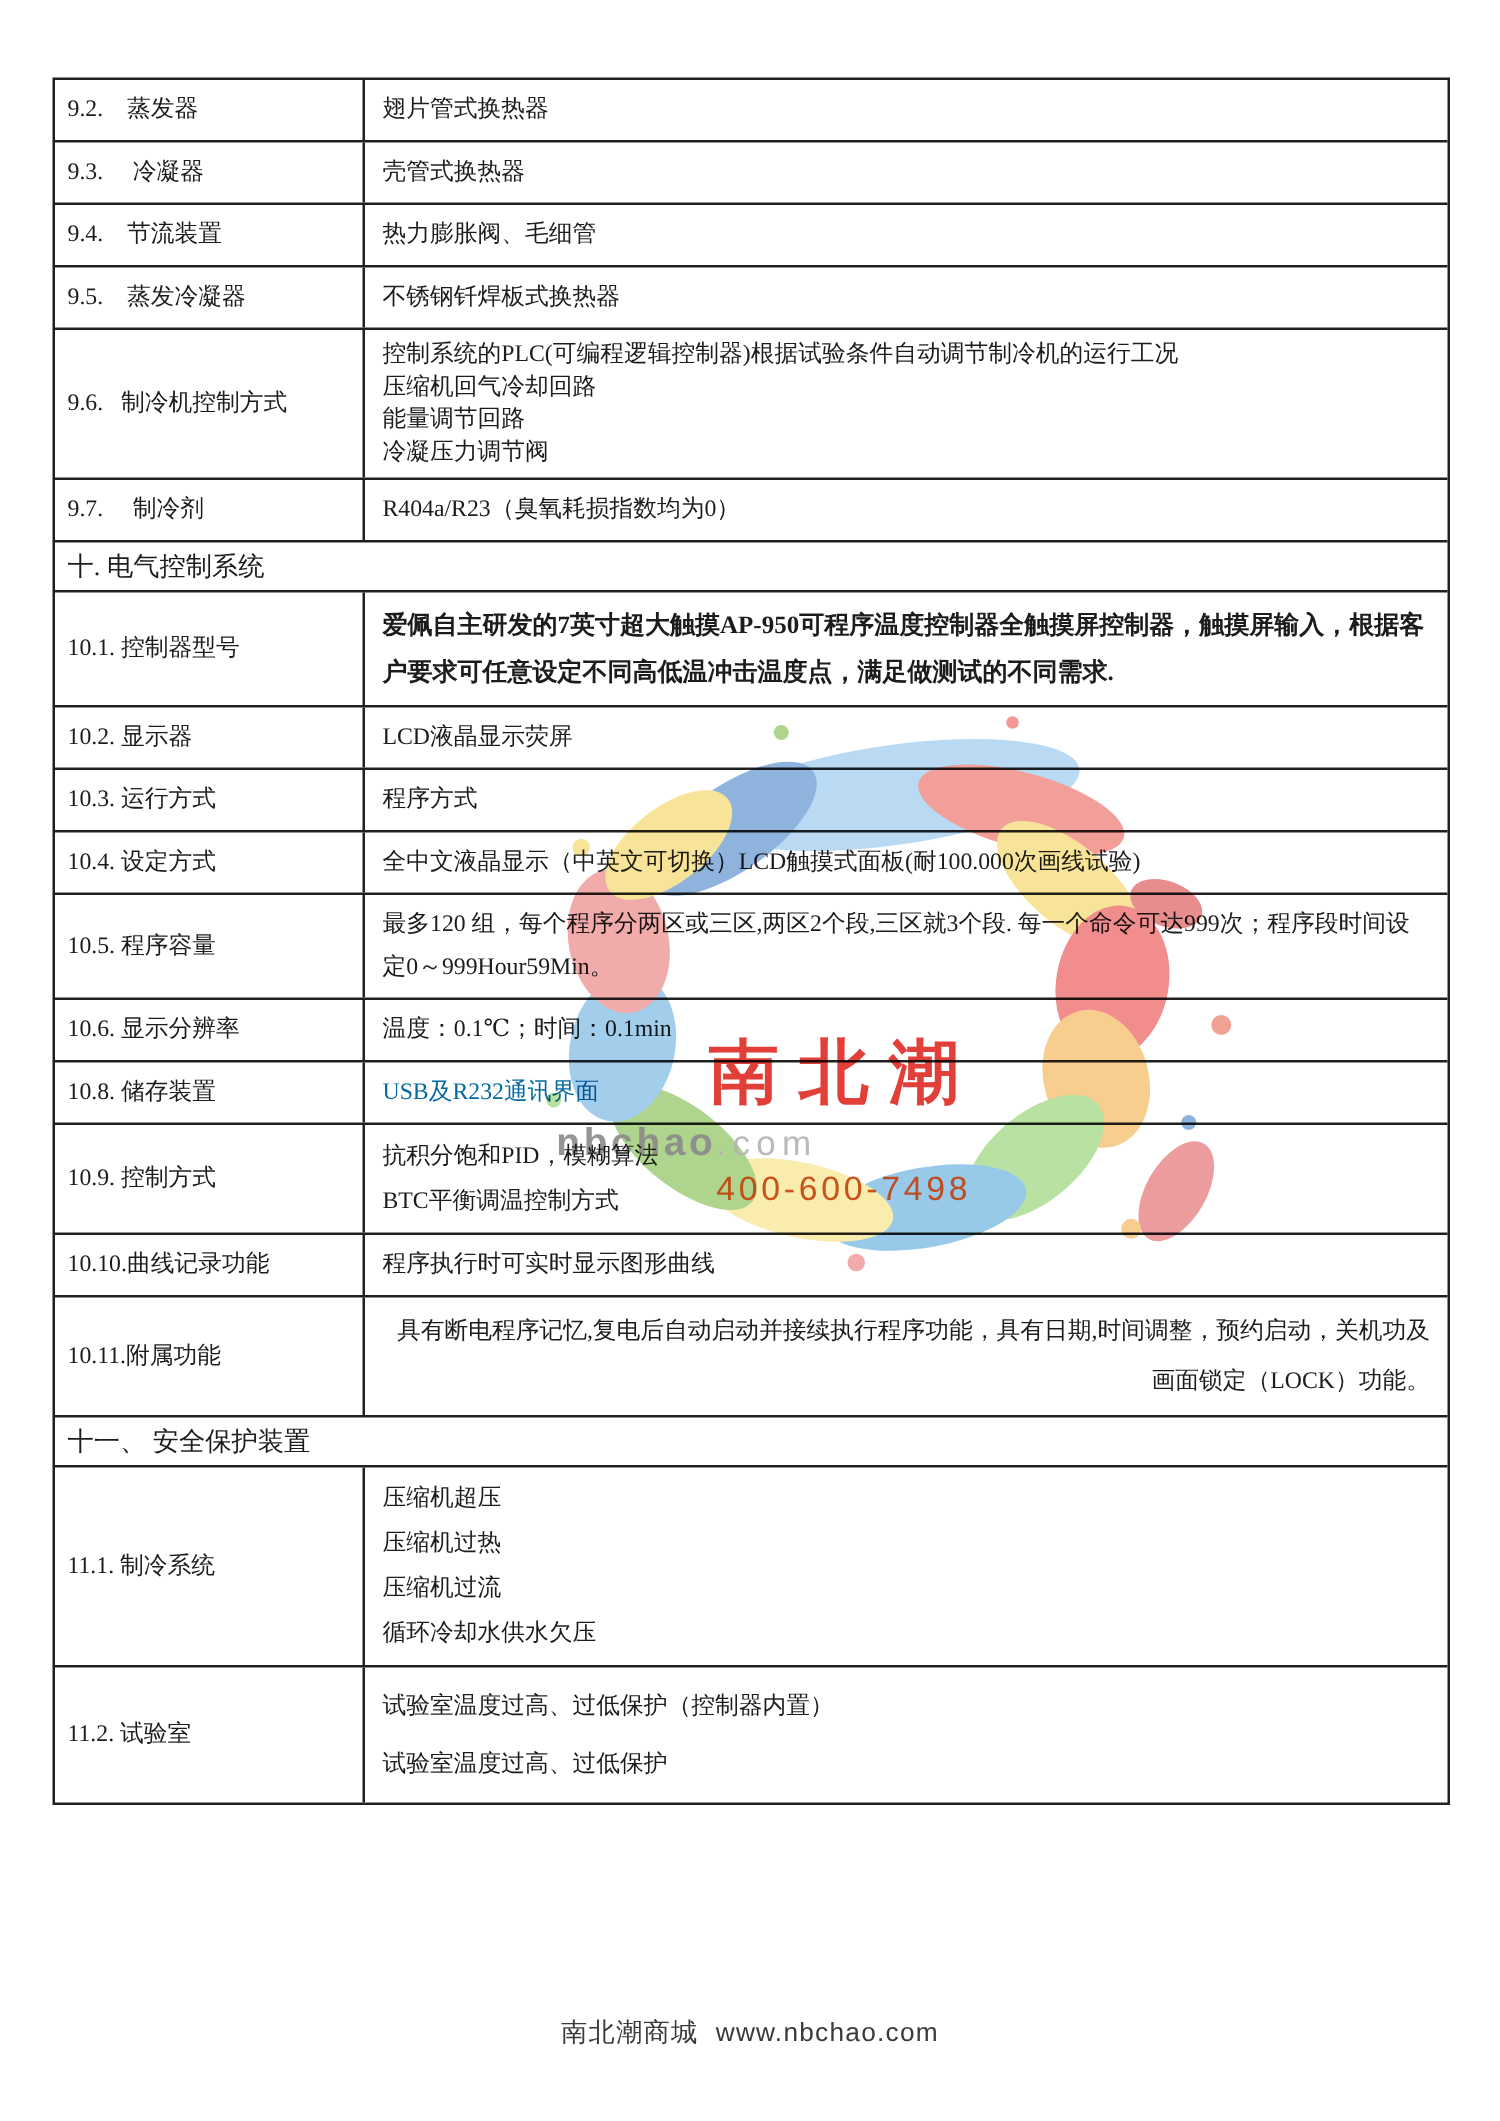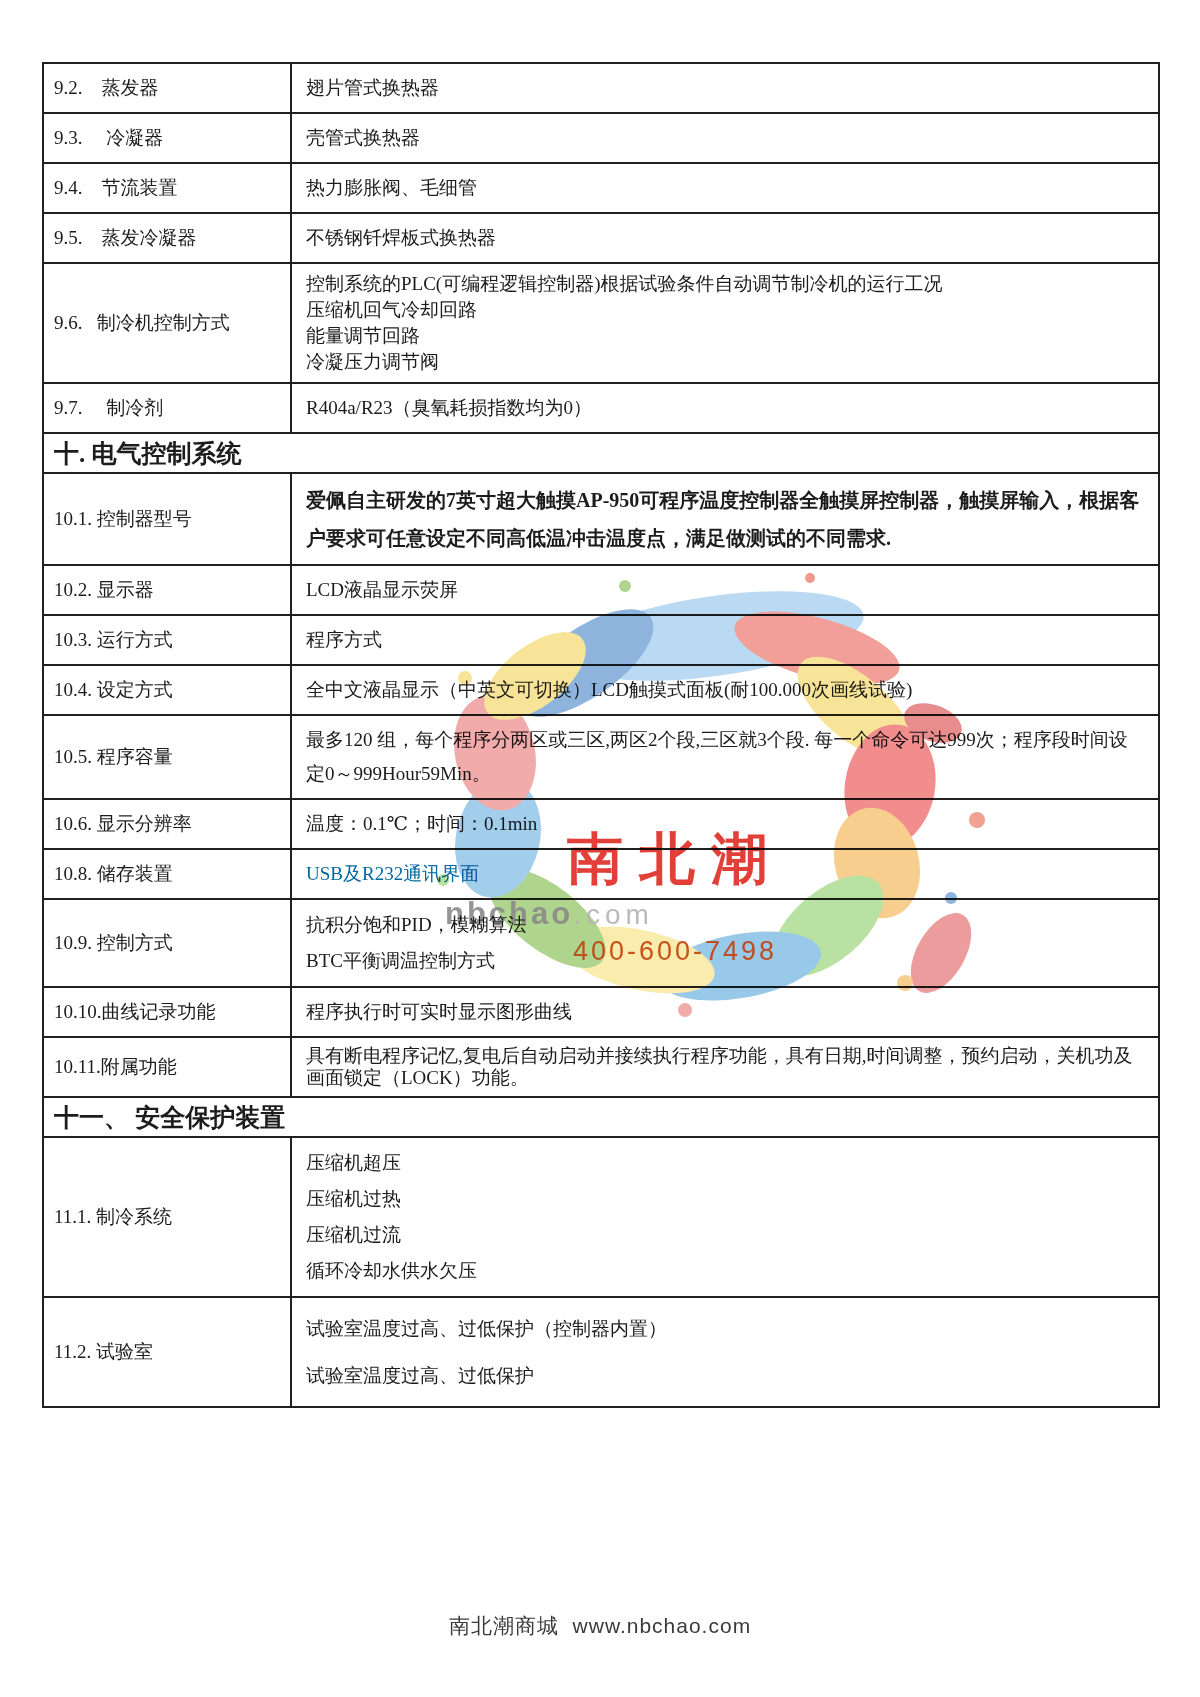--- a/index.html
+++ b/index.html
@@ -20,28 +20,28 @@
     padding:5px 4px 5px 10px;display:flex;align-items:center;
     font-size:19px;white-space:pre-wrap;line-height:24px;
   }
   .i-value{
     flex:1;min-width:0;padding:7px 14px 7px 14px;
     display:flex;flex-direction:column;justify-content:center;box-sizing:border-box;
   }
   .v-line{font-size:19px;line-height:34px;}
   .section-row{
     display:flex;align-items:center;min-height:40px;padding-left:10px;
-    font-weight:bold;font-size:25px;box-sizing:border-box;
+    font-weight:normal;font-size:21px;box-sizing:border-box;
   }
   .emph-bold .v-line{font-weight:bold;font-size:20px;line-height:38px;}
   .emph-red  .v-line{color:#0369a1;}
   
   .row-i-4  .v-line{line-height:26px;}
   .row-i-15 .v-line{line-height:36px;}
-  .row-i-17 .v-line{line-height:22px;}
+  .row-i-17 .v-line{line-height:40px;text-align:right;}
   .row-i-19 .v-line{line-height:36px;}
   .row-i-20 .v-line{line-height:47px;}
   
   .watermark{
     position:absolute;left:385px;top:558px;width:660px;height:470px;
     z-index:2;pointer-events:none;mix-blend-mode:multiply;
   }
   .wm-splash{position:absolute;left:0;top:0;width:660px;height:470px;opacity:.62;}
   .wm-brand{
     position:absolute;left:60px;top:272px;width:460px;text-align:center;

